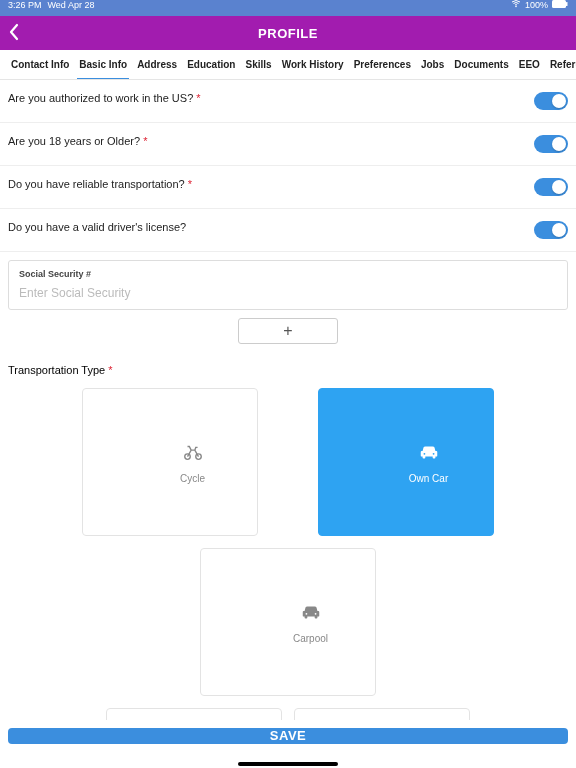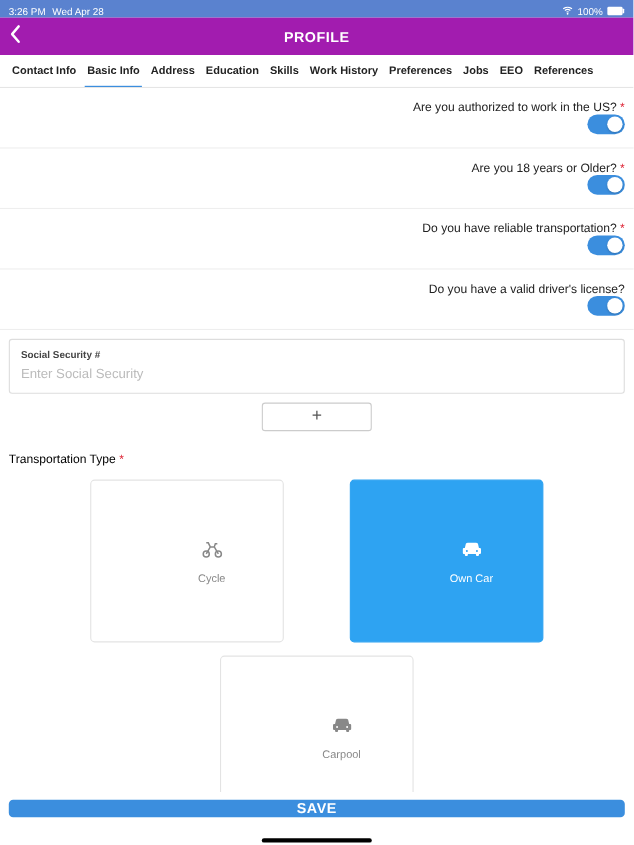--- a/index.html
+++ b/index.html
@@ -1,27 +1,27 @@
 <!DOCTYPE html>
 <html><head>
 <meta charset="utf-8">
 <style>
 * { margin: 0; padding: 0; box-sizing: border-box; font-family: -apple-system, BlinkMacSystemFont, "Segoe UI", Helvetica, Arial, sans-serif; }
 html, body { width: 576px; height: 768px; overflow: hidden; background: #fff; }
-.statusbar { height: 16px; background: #5a82cf; color: #fff; display: flex; align-items: flex-end; justify-content: space-between; padding: 0 8px; font-size: 9px; font-weight: 500; }
+.statusbar { height: 16px; background: #5a82cf; color: #fff; display: flex; align-items: flex-start; justify-content: space-between; padding: 0 8px; font-size: 9px; font-weight: 500; }
 .statusbar .left { display: flex; gap: 6px; }
 .statusbar .right { display: flex; gap: 4px; align-items: center; }
 .header { height: 34px; background: #a21caf; color: #fff; display: flex; align-items: center; position: relative; }
 .header .back { position: absolute; left: 8px; font-size: 20px; line-height: 1; }
 .header .title { flex: 1; text-align: center; font-size: 13px; font-weight: 700; letter-spacing: 0.5px; }
 .tabs { display: flex; border-bottom: 1px solid #e5e5e5; padding: 0 6px; height: 30px; align-items: center; gap: 0; overflow-x:auto;}
 .tab { font-size: 10px; font-weight: 600; color: #222; padding: 0 5px; height: 100%; display: flex; align-items: center; white-space: nowrap; position: relative; }
 .tab.active::after { content: ""; position: absolute; bottom: -1px; left: 3px; right: 3px; height: 2px; background: #3b8ede; }
 .content { height: calc(768px - 16px - 34px - 30px - 48px); overflow-y: auto; }
-.qrow { display: flex; align-items: flex-end; justify-content: space-between; padding: 12px 8px; border-bottom: 1px solid #eee; font-size: 11px; color: #222; flex-direction: column; }
+.qrow { display: flex; align-items: flex-start; justify-content: space-between; padding: 12px 8px; border-bottom: 1px solid #eee; font-size: 11px; color: #222; }
 .qrow .req { color: #d23; }
 .toggle { width: 34px; height: 18px; background: #3b8ede; border-radius: 9px; position: relative; }
 .toggle::after { content: ""; position: absolute; width: 14px; height: 14px; background: #fff; border-radius: 50%; top: 2px; right: 2px; box-shadow: 0 1px 2px rgba(0,0,0,0.2); }
 .ssn-box { margin: 8px; border: 1px solid #ddd; border-radius: 3px; padding: 8px 10px; }
 .ssn-box .lbl { font-size: 9px; color: #444; font-weight: 600; margin-bottom: 4px; }
 .ssn-box input { border: none; outline: none; font-size: 12px; width: 100%; color: #333; }
 .ssn-box input::placeholder { color: #bbb; }
 .section-label { font-size: 11px; color: #222; padding: 8px; }
 .addbtn { display: block; margin: 4px auto 10px; width: 100px; height: 26px; border: 1px solid #ccc; border-radius: 3px; background: #fff; text-align: center; line-height: 24px; font-size: 16px; color: #555; }
 .trans-label { font-size: 11px; padding: 10px 8px 6px; }
@@ -70,20 +70,21 @@
 
 <div class="tabs" id="tabs">
     <div class="tab">Contact Info</div>
     <div class="tab active">Basic Info</div>
     <div class="tab">Address</div>
     <div class="tab">Education</div>
     <div class="tab">Skills</div>
     <div class="tab">Work History</div>
     <div class="tab">Preferences</div>
     <div class="tab">Jobs</div>
+    <div class="tab">Documents</div>
     <div class="tab">EEO</div>
     <div class="tab">References</div>
   </div>
 
 <div class="content">
   <div id="questions">
       <div class="qrow">
         <div>Are you authorized to work in the US? <span class="req">*</span></div>
         <div class="toggle"></div>
       </div>

